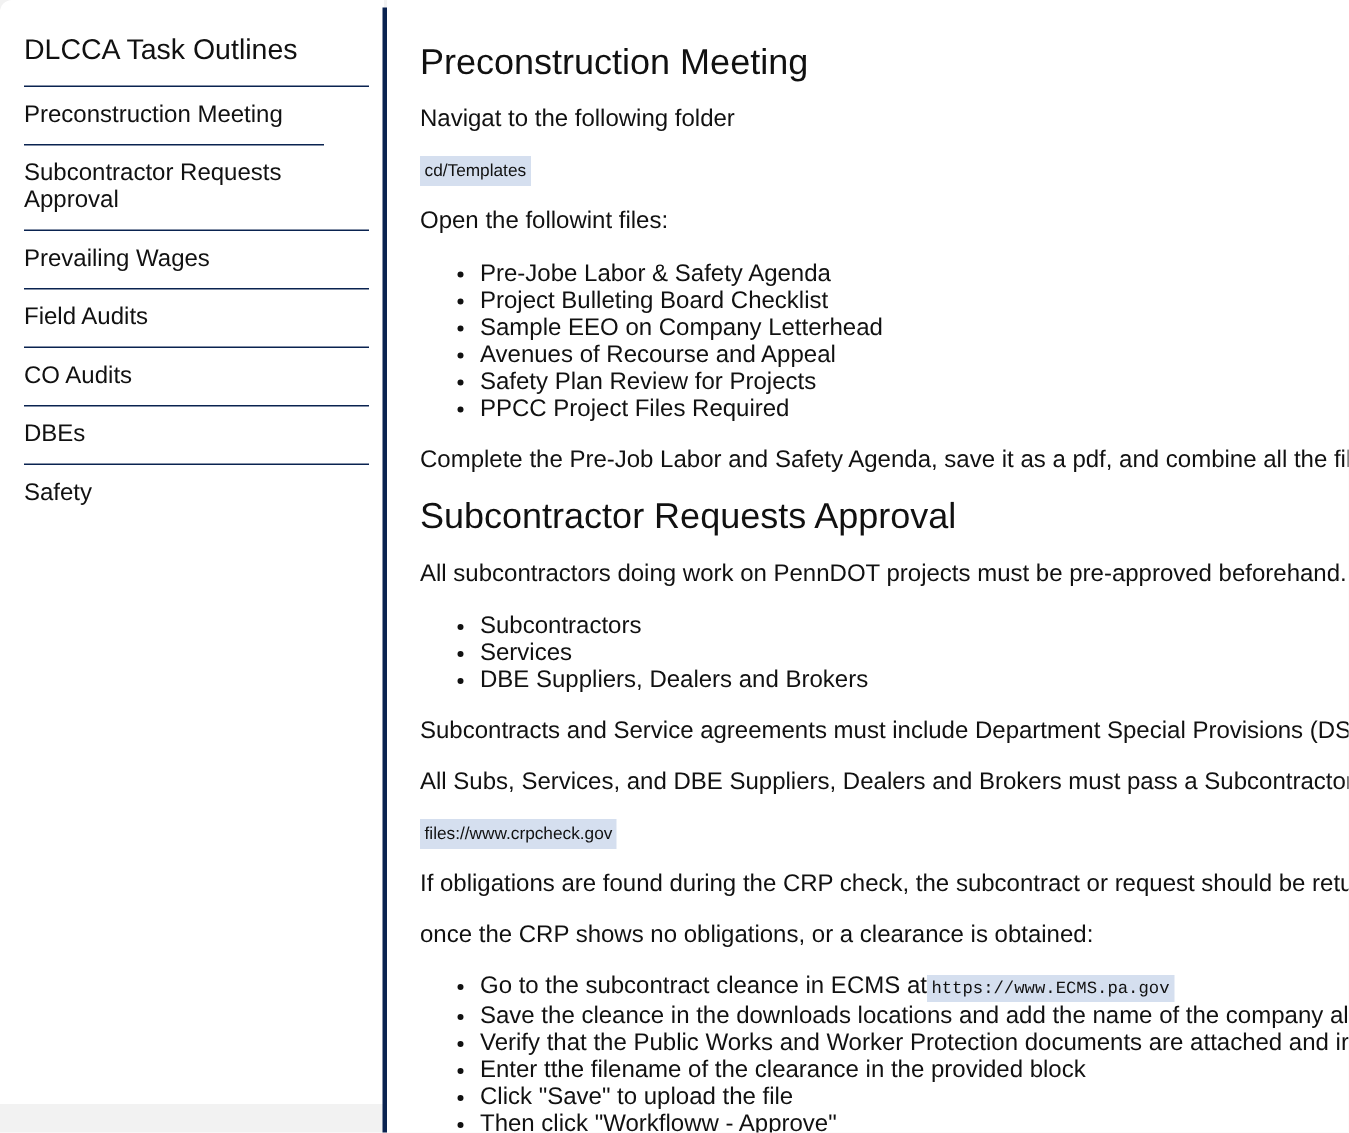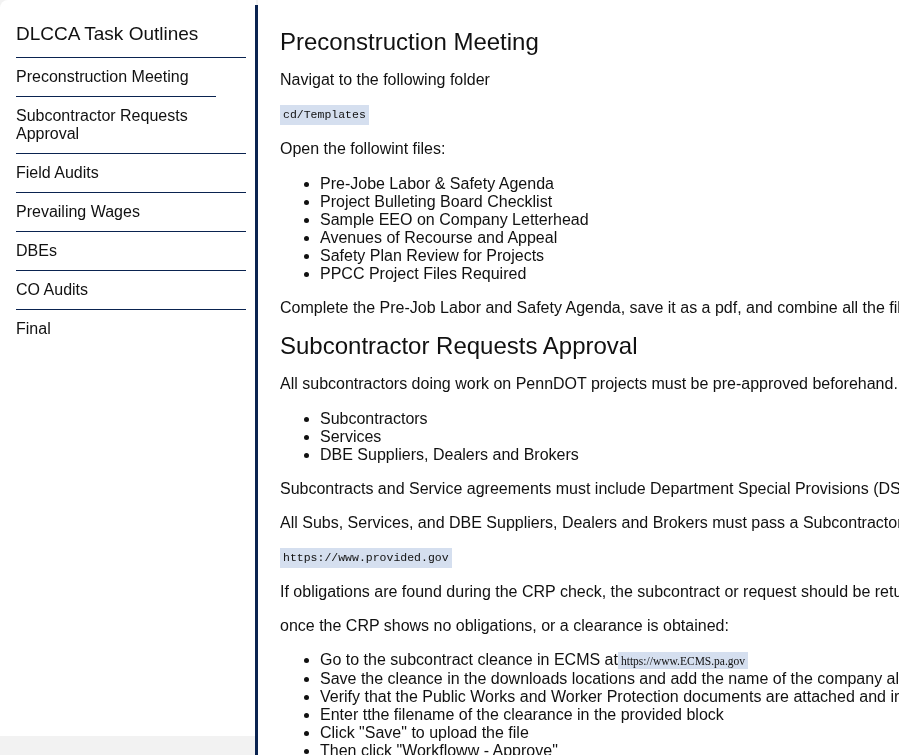--- a/index.html
+++ b/index.html
@@ -38,44 +38,44 @@
   .main {
     position: absolute; left: 258px; top: 0; width: 641px; height: 755px;
     background: #ffffff; overflow: hidden;
   }
   .content { position: absolute; left: 22px; top: 28px; width: 1200px; }
   h2 {
     font-size: 24px; font-weight: normal; margin: 0; line-height: 28px; color: #111;
   }
   p { font-size: 16px; margin: 0; line-height: 18px; white-space: nowrap; }
   .code {
-    font-family: Liberation Mono, monospace; font-size: 11.5px;
+    font-family: Liberation Sans, sans-serif; font-size: 11.5px;
     background: #d5dfef; padding: 3px 3px; line-height: 14px;
     display: inline-block;
   }
   ul { margin: 0; padding-left: 40px; font-size: 16px; line-height: 18px; }
   li { white-space: nowrap; }
   .inline-code {
-    font-family: Liberation Serif, serif; font-size: 11.5px;
+    font-family: Liberation Mono, monospace; font-size: 11.5px;
     background: #d5dfef; padding: 3px 3px 2px 3px;
   }
 </style>
 </head>
 <body>
 
 <div class="sidebar">
   <h1 class="sidebar-title">DLCCA Task Outlines</h1>
   <div class="nav">
     <div class="nav-item">Preconstruction Meeting</div>
     <div class="nav-item" style="width:200px">Subcontractor Requests Approval</div>
+    <div class="nav-item">Prevailing Wages</div>
     <div class="nav-item">Field Audits</div>
-    <div class="nav-item">Prevailing Wages</div>
+    <div class="nav-item">CO Audits</div>
     <div class="nav-item">DBEs</div>
-    <div class="nav-item">CO Audits</div>
-    <div class="nav-item last">Final</div>
+    <div class="nav-item last">Safety</div>
   </div>
 </div>
 
 <div class="divider"></div>
 
 <div class="main">
   <div class="content">
 
     <section>
       <h2>Preconstruction Meeting</h2>
@@ -96,21 +96,21 @@
     <section>
       <h2 style="margin-top:15px">Subcontractor Requests Approval</h2>
       <p style="margin-top:15px">All subcontractors doing work on PennDOT projects must be pre-approved beforehand.</p>
       <ul style="margin-top:17px">
         <li>Subcontractors</li>
         <li>Services</li>
         <li>DBE Suppliers, Dealers and Brokers</li>
       </ul>
       <p style="margin-top:16px">Subcontracts and Service agreements must include Department Special Provisions (DS</p>
       <p style="margin-top:16px">All Subs, Services, and DBE Suppliers, Dealers and Brokers must pass a Subcontractor</p>
-      <div style="margin-top:15px"><span class="code">https://www.provided.gov</span></div>
+      <div style="margin-top:15px"><span class="code">files://www.crpcheck.gov</span></div>
       <p style="margin-top:15px">If obligations are found during the CRP check, the subcontract or request should be retu</p>
       <p style="margin-top:16px">once the CRP shows no obligations, or a clearance is obtained:</p>
       <ul style="margin-top:16px">
         <li><span>Go to the subcontract cleance in ECMS at</span><span class="inline-code">https://www.ECMS.pa.gov</span></li>
         <li>Save the cleance in the downloads locations and add the name of the company al</li>
         <li>Verify that the Public Works and Worker Protection documents are attached and ir</li>
         <li>Enter tthe filename of the clearance in the provided block</li>
         <li>Click "Save" to upload the file</li>
         <li>Then click "Workfloww - Approve"</li>
       </ul>

